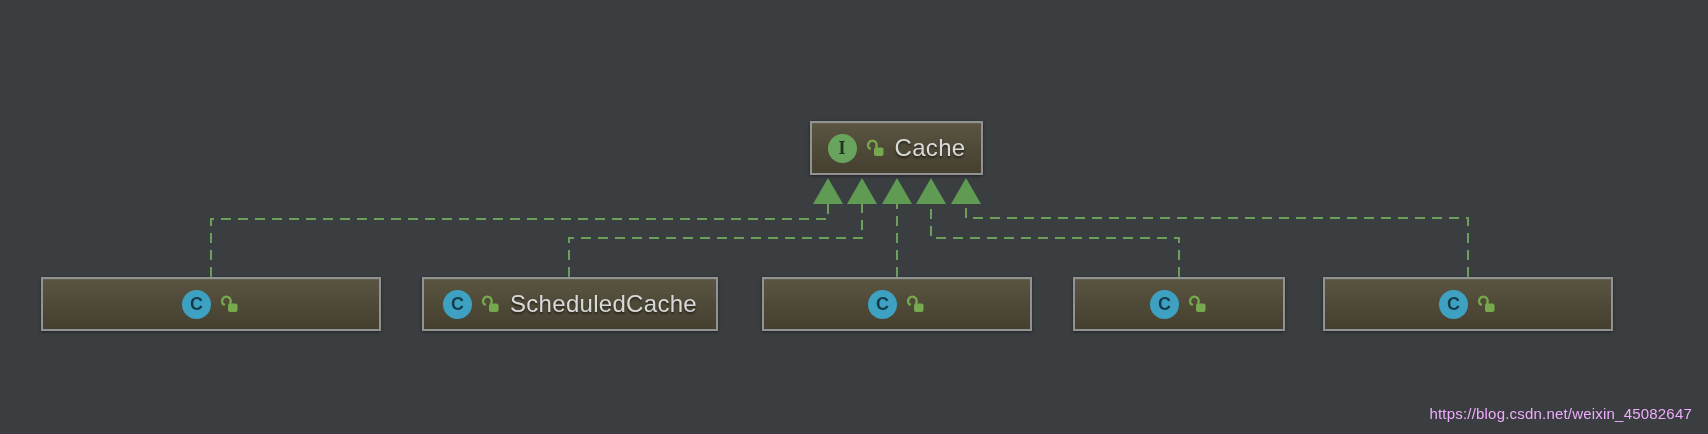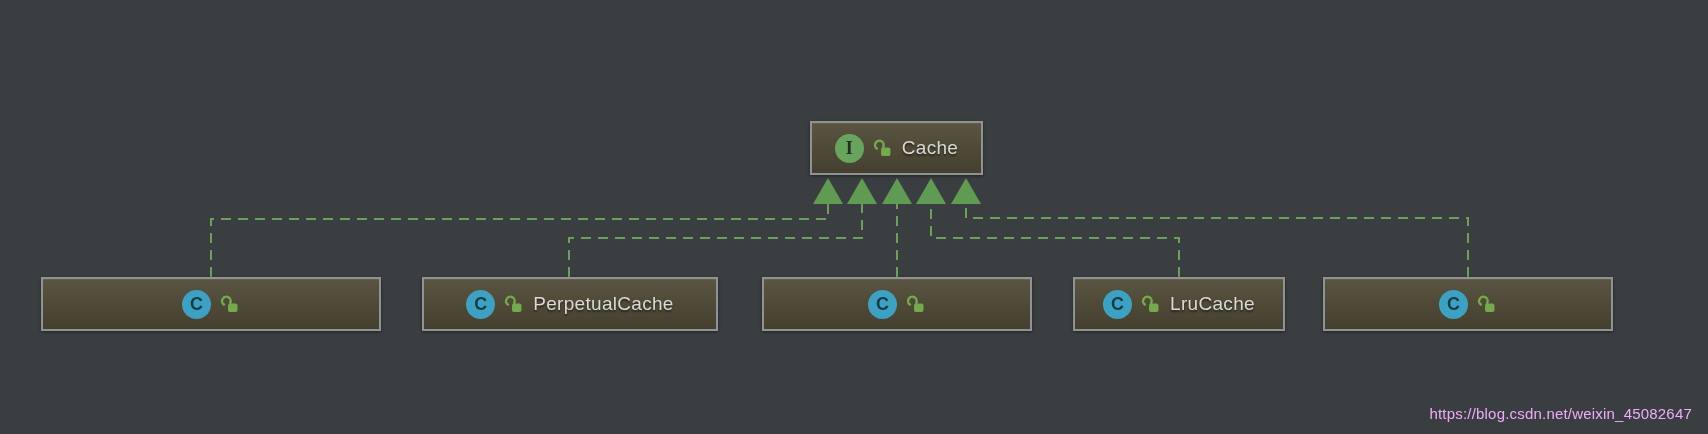--- a/index.html
+++ b/index.html
@@ -23,21 +23,21 @@
   .node-perpetual   {left:1323px;top:277px;width:290px;}
   .badge{
     flex:0 0 auto;width:29px;height:29px;border-radius:50%;
     display:flex;align-items:center;justify-content:center;
     font-size:18px;font-weight:700;line-height:1;
   }
   .badge.iface{background:#69a45e;color:#21331f;font-family:"Liberation Serif",serif;}
   .badge.cls  {background:#3ea1c1;color:#123c4a;}
   .lock{flex:0 0 auto;display:block;}
   .label{
-    color:#d9d9d9;font-size:19px;white-space:nowrap;
+    color:#d9d9d9;font-size:24px;white-space:nowrap;
     text-shadow:0 2px 2px rgba(0,0,0,0.5);letter-spacing:.3px;
   }
   .watermark{
     position:absolute;right:16px;top:405px;
     color:#f0abfc;font-size:15px;letter-spacing:.2px;
   }
 </style>
 </head>
 <body>
 
@@ -82,38 +82,37 @@
       <rect x="8" y="9.5" width="9.5" height="8.5" rx="2" fill="#76a94e"></rect>
     </svg>
   </div>
 
   <div class="node node-scheduled">
     <span class="badge cls">C</span>
     <svg class="lock" width="20" height="20" viewBox="0 0 20 20">
       <path d="M10.2,9.0 A4.3,4.3 0 1,0 3.9,10.6" fill="none" stroke="#76a94e" stroke-width="2.4" stroke-linecap="round"></path>
       <rect x="8" y="9.5" width="9.5" height="8.5" rx="2" fill="#76a94e"></rect>
     </svg>
-    <span class="label">PerpetualCache</span>
+    <span class="label">ScheduledCache</span>
   </div>
 
   <div class="node node-logging">
     <span class="badge cls">C</span>
     <svg class="lock" width="20" height="20" viewBox="0 0 20 20">
       <path d="M10.2,9.0 A4.3,4.3 0 1,0 3.9,10.6" fill="none" stroke="#76a94e" stroke-width="2.4" stroke-linecap="round"></path>
       <rect x="8" y="9.5" width="9.5" height="8.5" rx="2" fill="#76a94e"></rect>
     </svg>
   </div>
 
   <div class="node node-lru">
     <span class="badge cls">C</span>
     <svg class="lock" width="20" height="20" viewBox="0 0 20 20">
       <path d="M10.2,9.0 A4.3,4.3 0 1,0 3.9,10.6" fill="none" stroke="#76a94e" stroke-width="2.4" stroke-linecap="round"></path>
       <rect x="8" y="9.5" width="9.5" height="8.5" rx="2" fill="#76a94e"></rect>
     </svg>
-    <span class="label">LruCache</span>
   </div>
 
   <div class="node node-perpetual">
     <span class="badge cls">C</span>
     <svg class="lock" width="20" height="20" viewBox="0 0 20 20">
       <path d="M10.2,9.0 A4.3,4.3 0 1,0 3.9,10.6" fill="none" stroke="#76a94e" stroke-width="2.4" stroke-linecap="round"></path>
       <rect x="8" y="9.5" width="9.5" height="8.5" rx="2" fill="#76a94e"></rect>
     </svg>
   </div>
 

